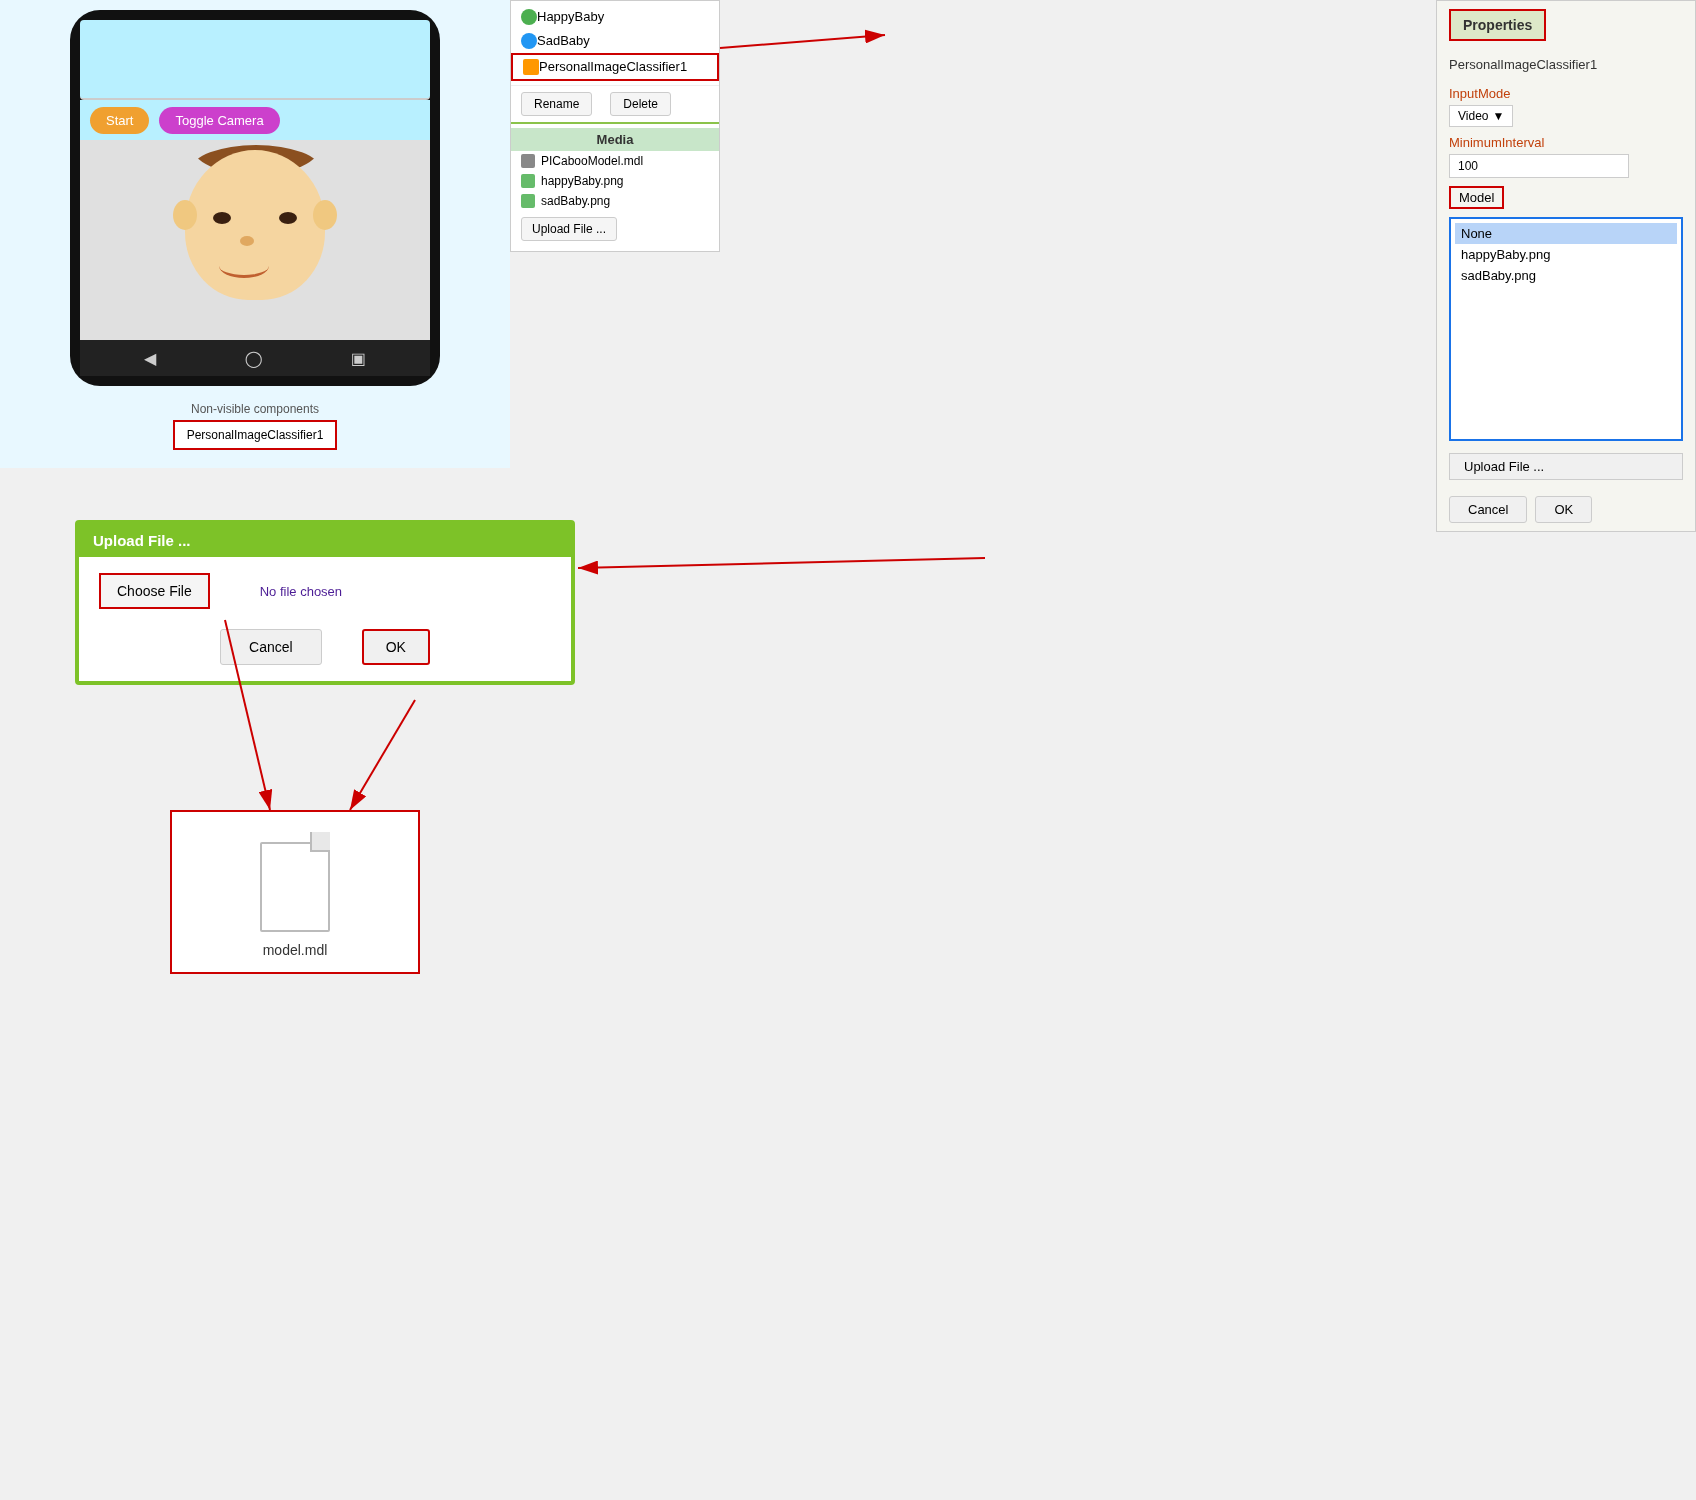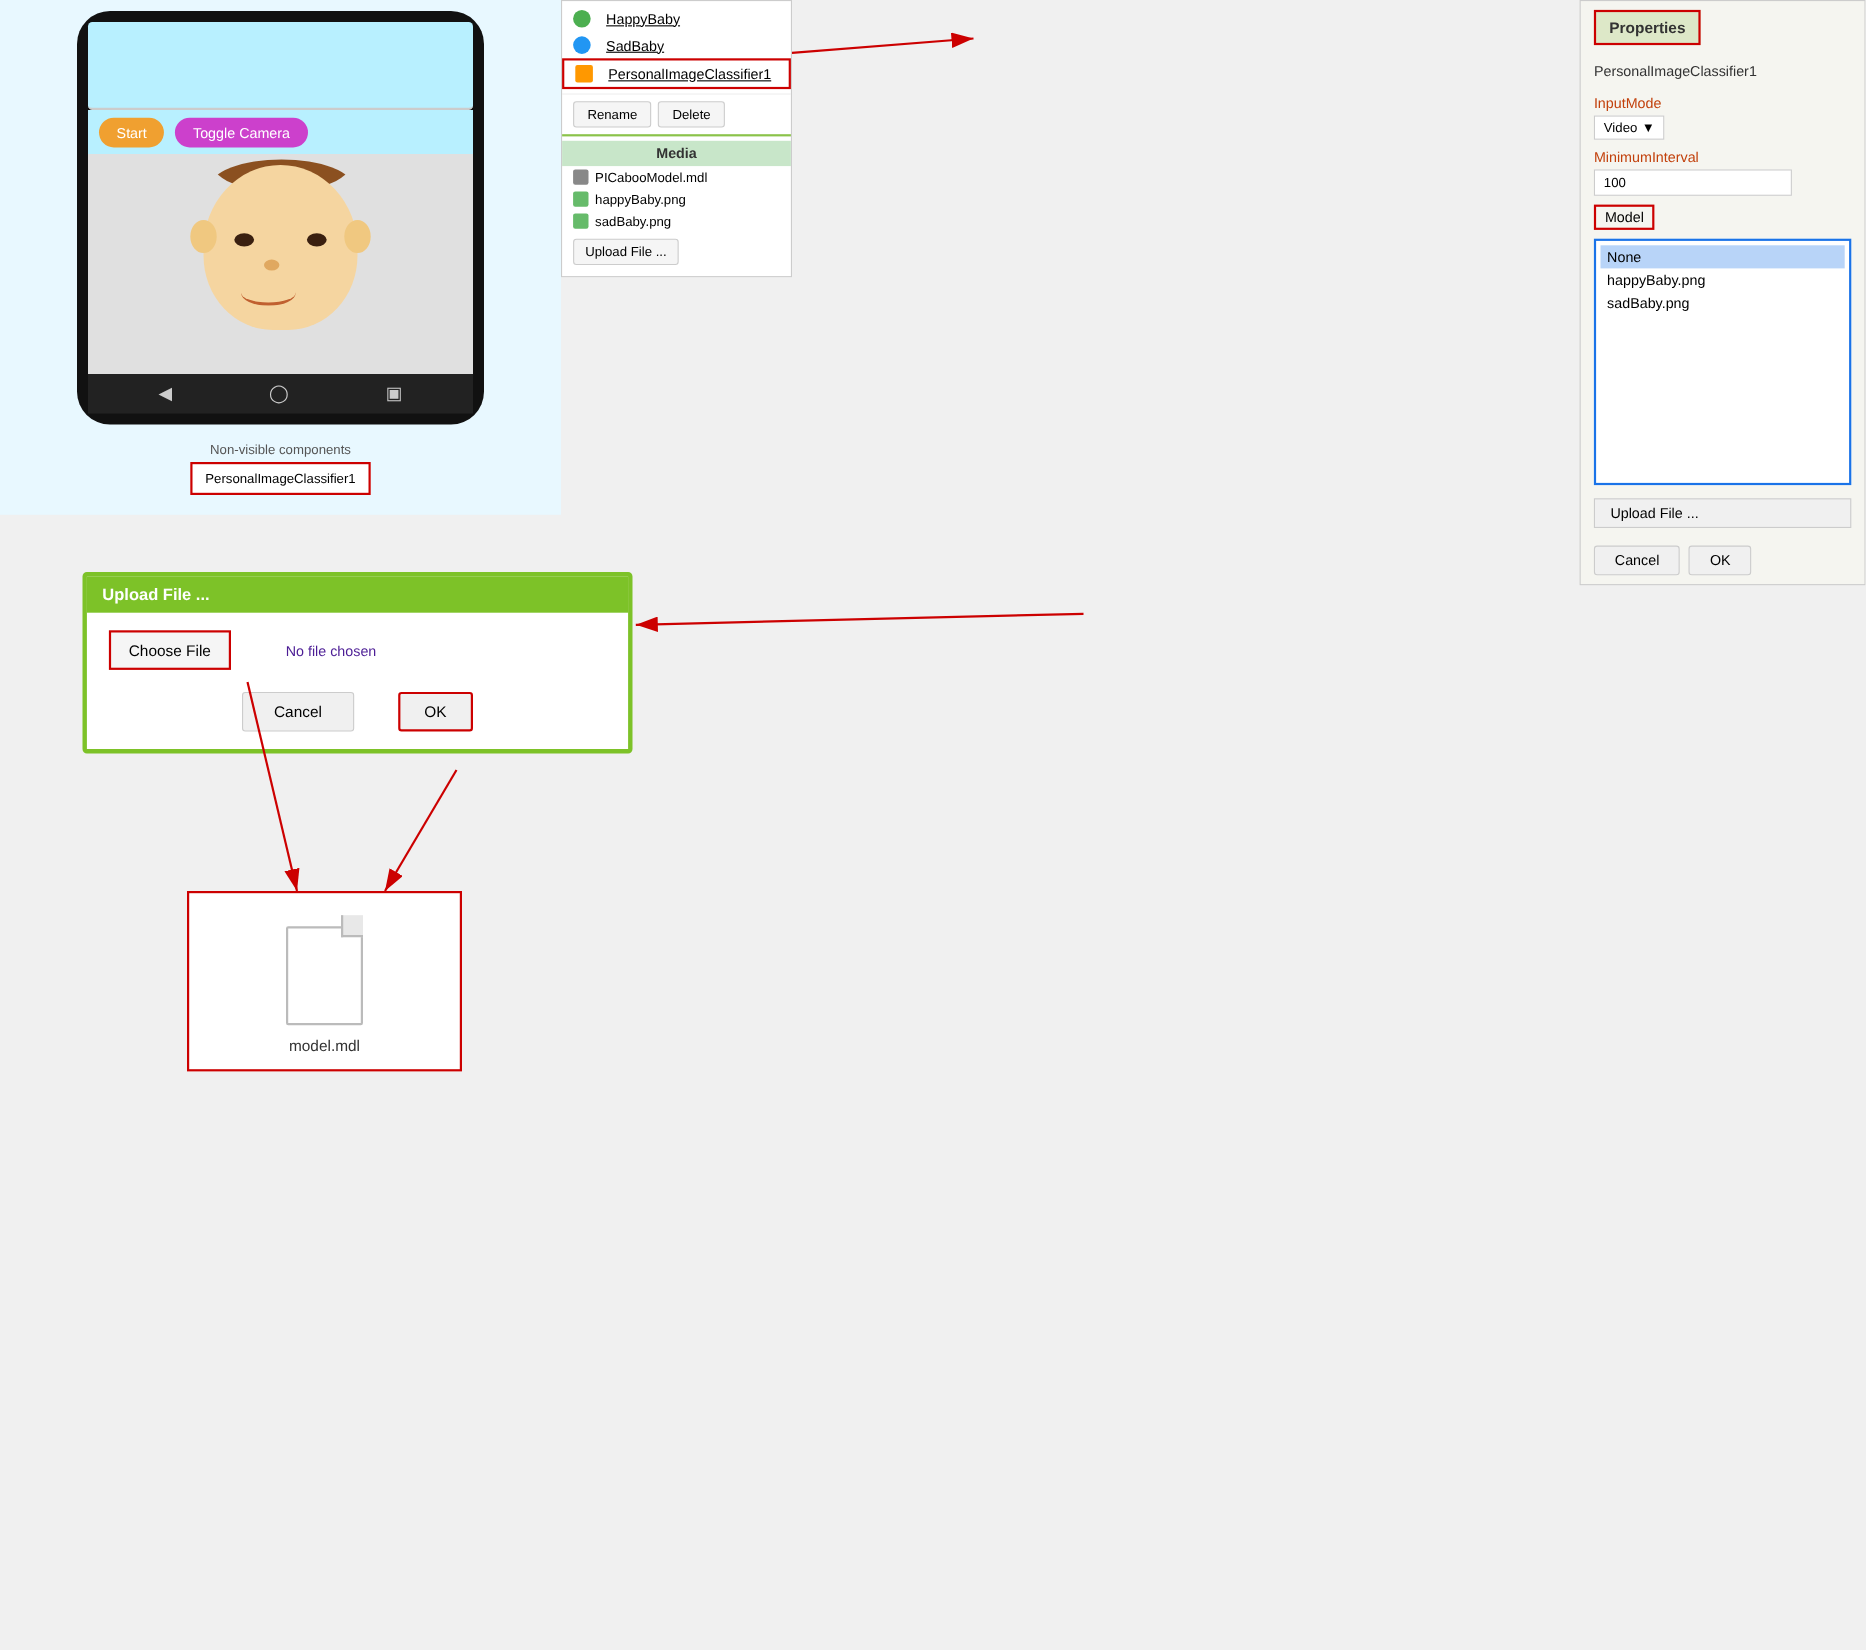--- a/index.html
+++ b/index.html
@@ -125,25 +125,24 @@
       background: white;
       border: 1px solid #ccc;
     }
 
     .components-list {
       padding: 4px 0;
     }
 
     .comp-item {
       display: flex;
-      align-items: center;
+      align-items: flex-start;
       padding: 4px 10px;
-      gap: 14px;
-      font-size: 13px;
-      text-decoration: underline;
+      gap: 0;
+      font-size: 13px;
     }
 
     .comp-item.highlighted {
       border: 2px solid #cc0000;
     }
 
     .comp-icon-happy {
       display: inline-block;
       width: 16px;
       height: 16px;
@@ -162,21 +161,21 @@
     .comp-icon-classifier {
       display: inline-block;
       width: 16px;
       height: 16px;
       background: #ff9800;
       border-radius: 2px;
     }
 
     .comp-actions {
       display: flex;
-      gap: 6px;
+      gap: 18px;
       padding: 6px 10px;
       border-top: 1px solid #eee;
     }
 
     .comp-btn {
       background: #f5f5f5;
       border: 1px solid #ccc;
       padding: 4px 12px;
       cursor: pointer;
       font-size: 12px;

